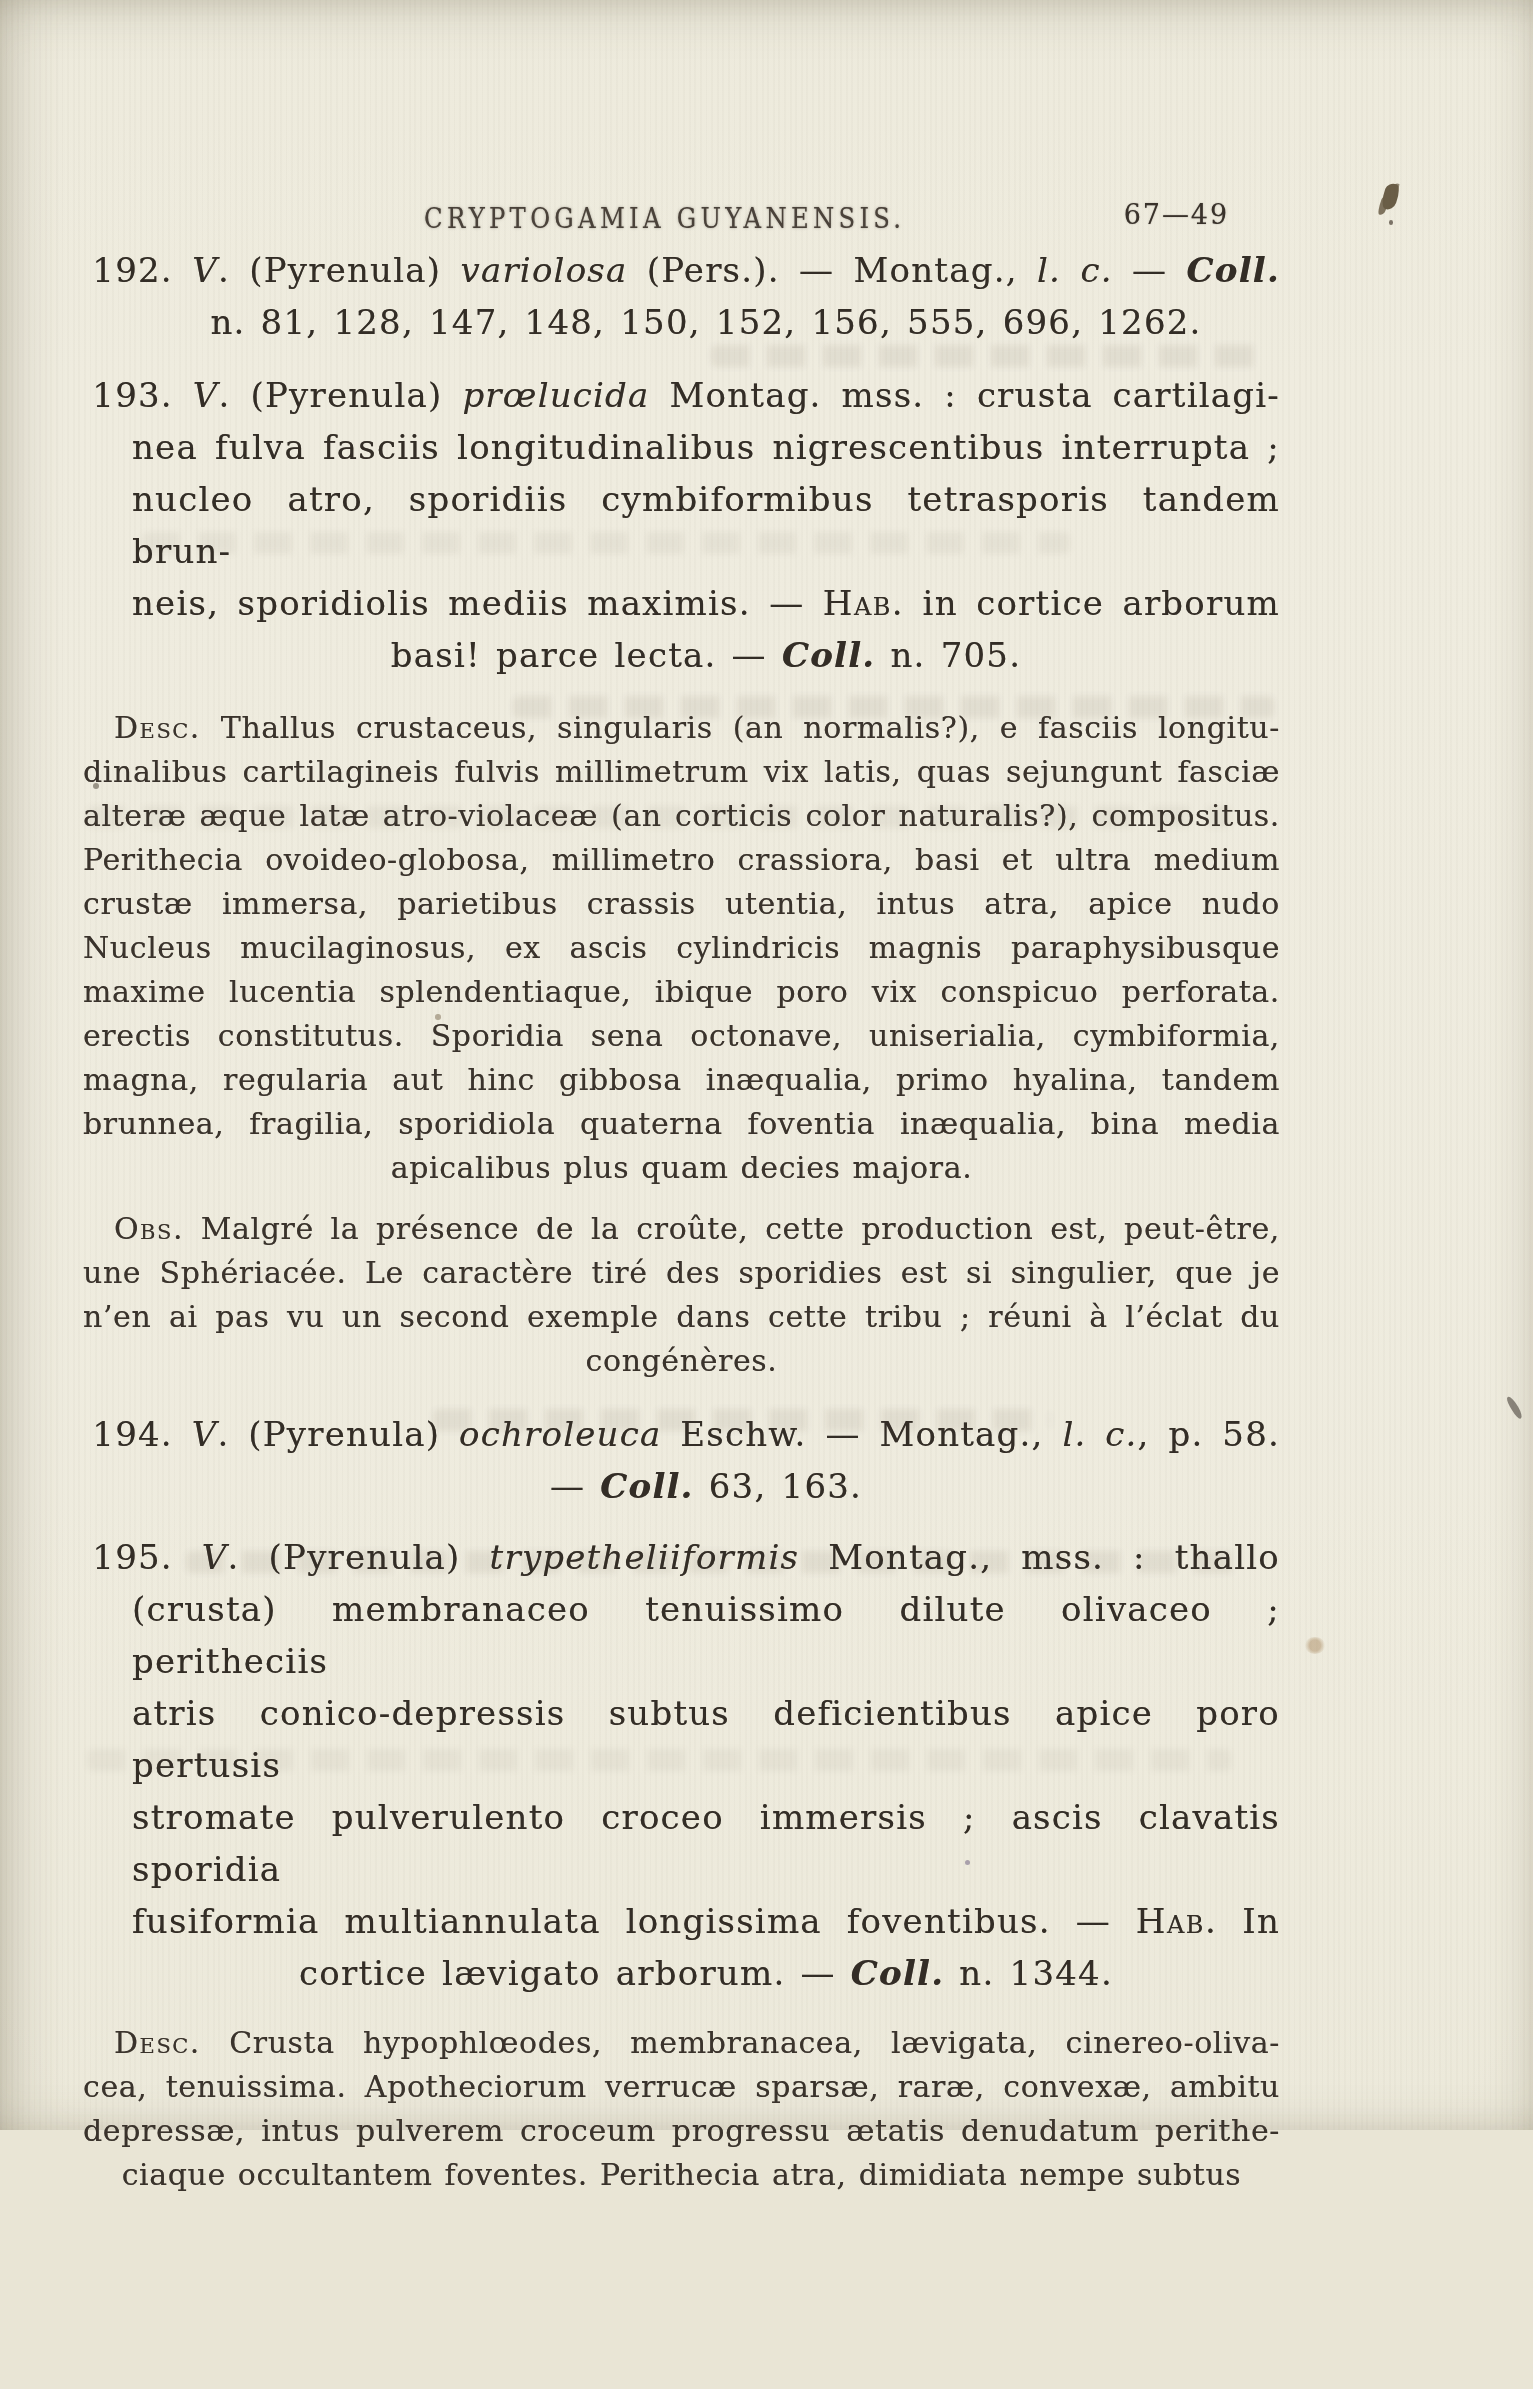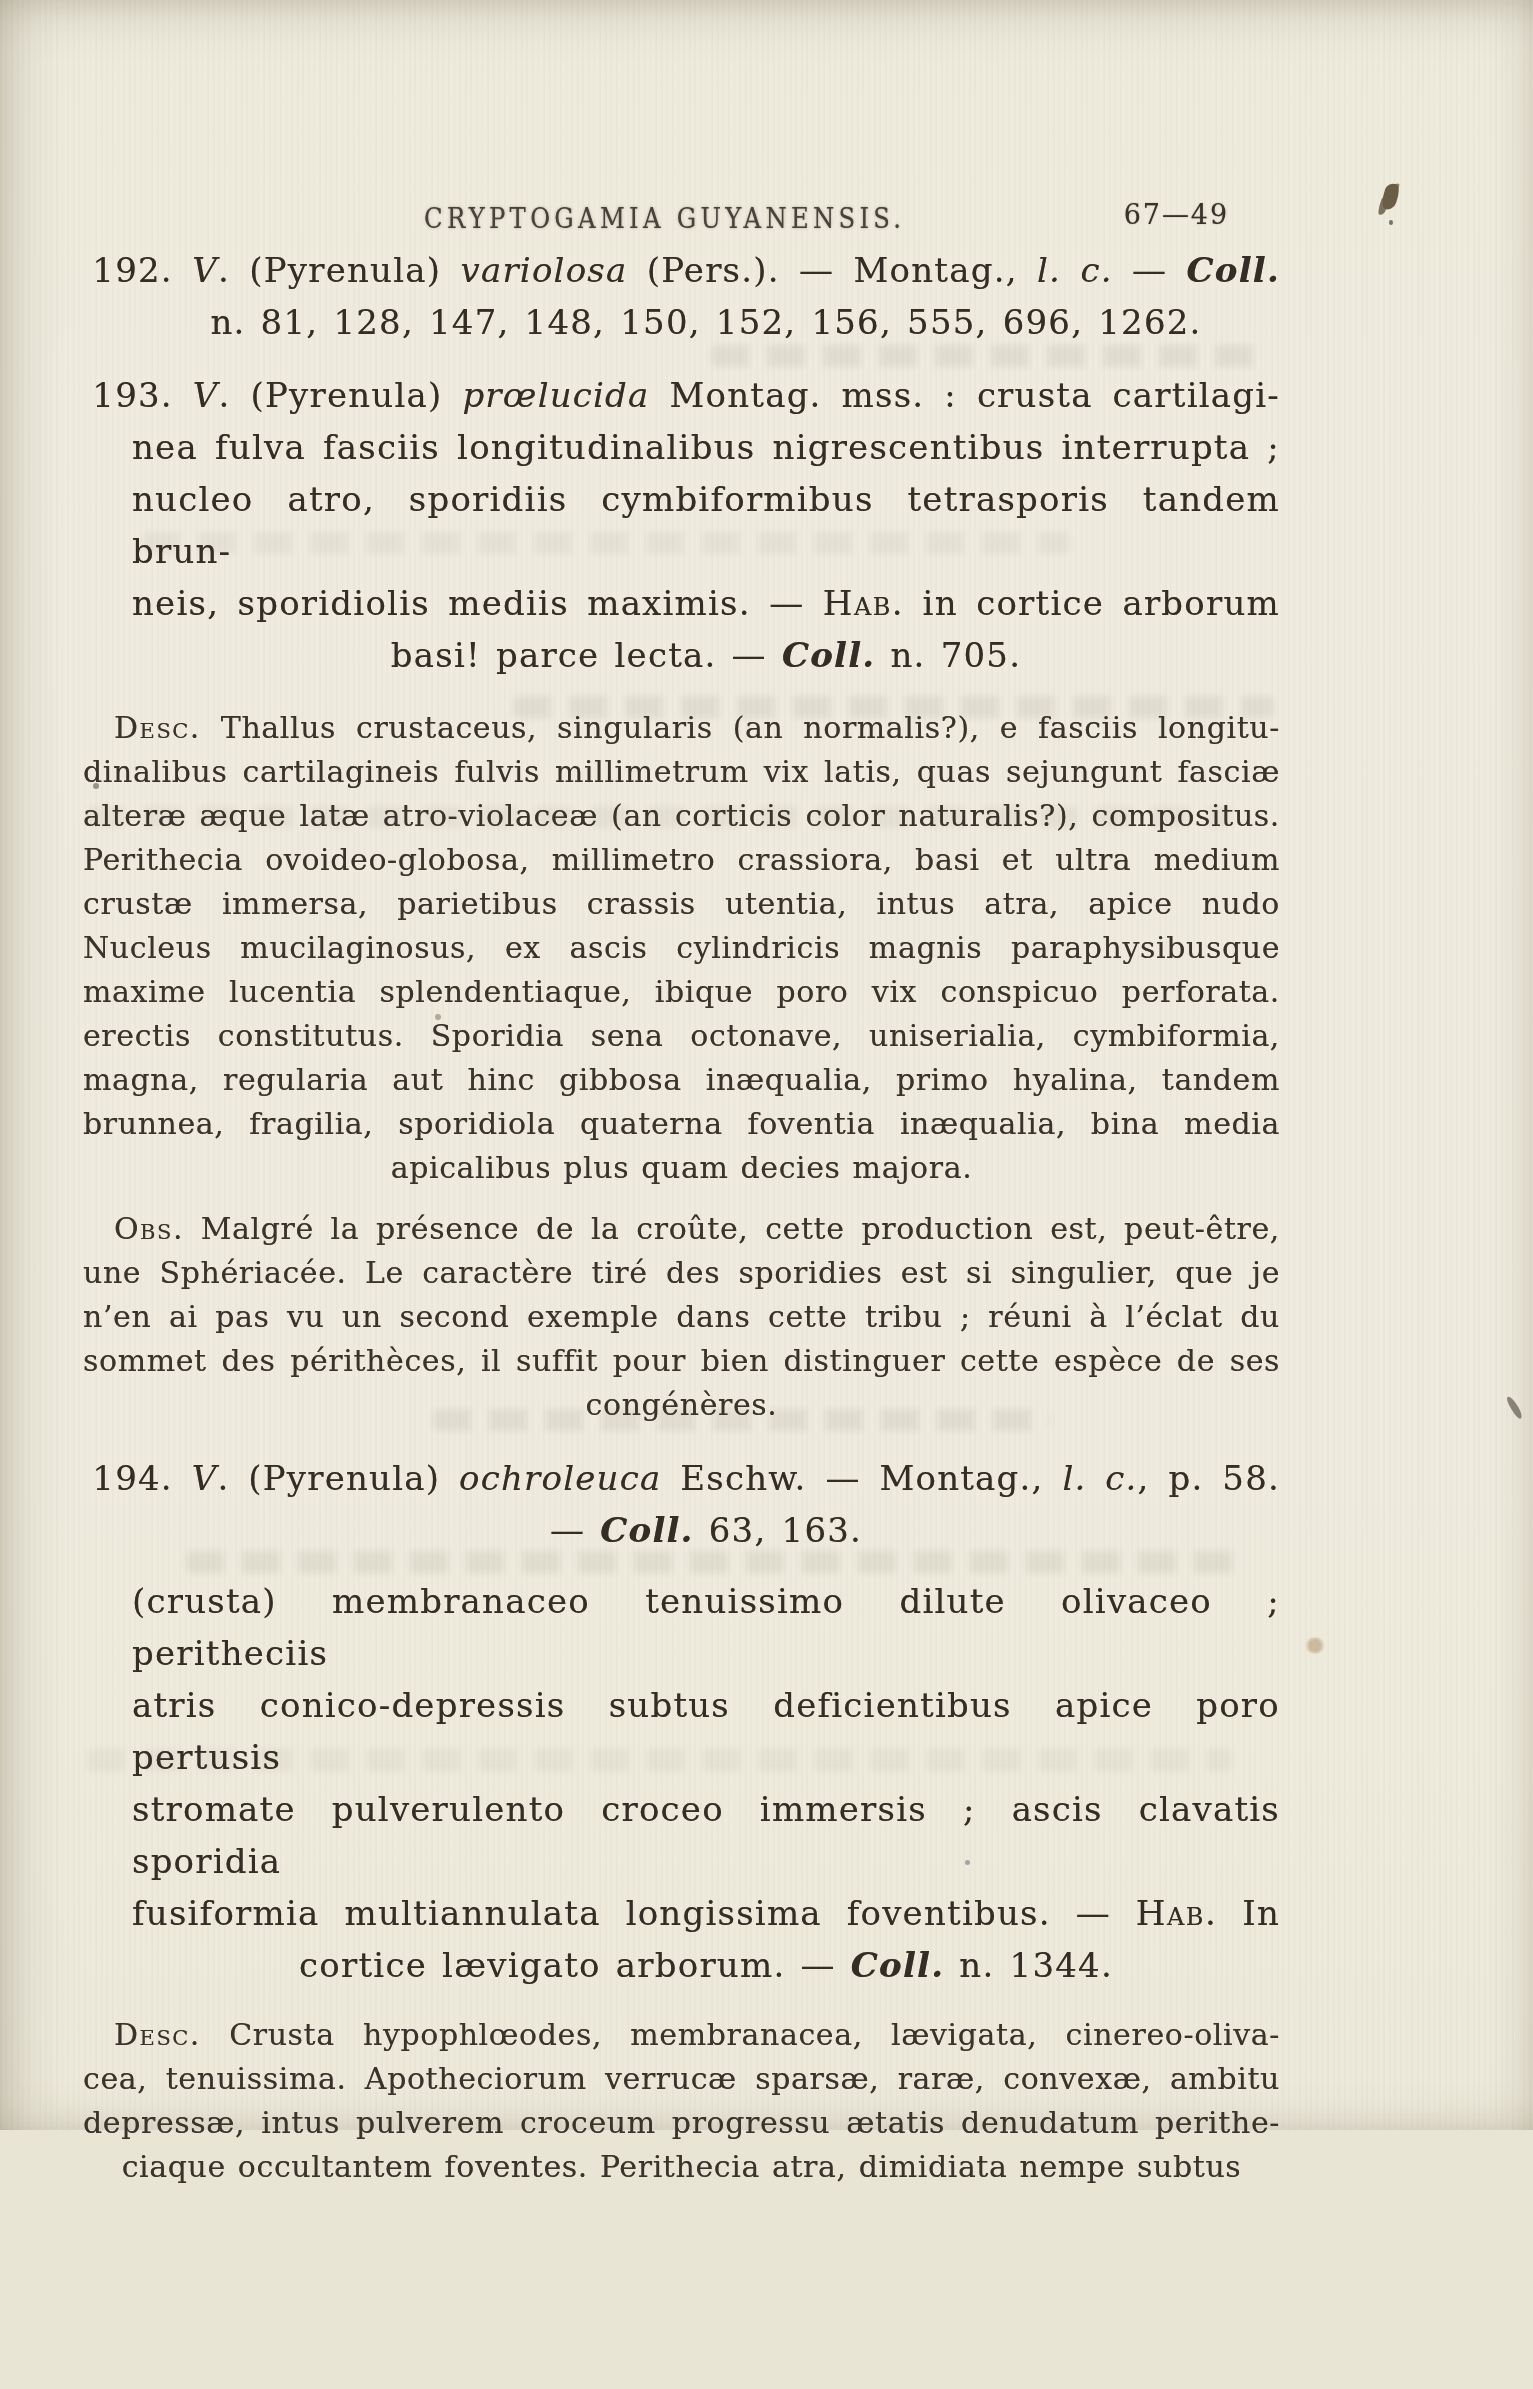--- a/index.html
+++ b/index.html
@@ -167,28 +167,28 @@
           <div class="tl just ind-cont" data-name="text-line"><span class="seg-rm">maxime lucentia splendentiaque, ibique poro vix conspicuo perforata.</span></div>
           <div class="tl just ind-cont" data-name="text-line"><span class="seg-rm">erectis constitutus. Sporidia sena octonave, uniserialia, cymbiformia,</span></div>
           <div class="tl just ind-cont" data-name="text-line"><span class="seg-rm">magna, regularia aut hinc gibbosa inæqualia, primo hyalina, tandem</span></div>
           <div class="tl just ind-cont" data-name="text-line"><span class="seg-rm">brunnea, fragilia, sporidiola quaterna foventia inæqualia, bina media</span></div>
           <div class="tl ind-cont" data-name="text-line"><span class="seg-rm">apicalibus plus quam decies majora.</span></div>
         </div>
         <div class="block desc" data-name="obs-193">
           <div class="tl just ind-first" data-name="text-line"><span class="seg-sc">Obs.</span><span class="seg-rm"> Malgré la présence de la croûte, cette production est, peut-être,</span></div>
           <div class="tl just ind-cont" data-name="text-line"><span class="seg-rm">une Sphériacée. Le caractère tiré des sporidies est si singulier, que je</span></div>
           <div class="tl just ind-cont" data-name="text-line"><span class="seg-rm">n’en ai pas vu un second exemple dans cette tribu ; réuni à l’éclat du</span></div>
-          <div class="tl just ind-cont" data-name="text-line"><span class="seg-rm">sommet des périthèces, il suffit pour bien distinguer cette espèce de ses</span></div>
           <div class="tl ind-cont" data-name="text-line"><span class="seg-rm">congénères.</span></div>
         </div>
         <div class="block entry" data-name="entry-194">
           <div class="tl just ind-first" data-name="text-line"><span class="seg-rm">194. </span><span class="seg-it">V</span><span class="seg-rm">. (Pyrenula) </span><span class="seg-it">ochroleuca</span><span class="seg-rm"> Eschw. — Montag., </span><span class="seg-it">l. c.</span><span class="seg-rm">, p. 58.</span></div>
           <div class="tl ind-cont" data-name="text-line"><span class="seg-rm">— </span><span class="seg-itb">Coll.</span><span class="seg-rm"> 63, 163.</span></div>
         </div>
         <div class="block entry" data-name="entry-195">
+          <div class="tl just ind-first" data-name="text-line"><span class="seg-rm">195. </span><span class="seg-it">V</span><span class="seg-rm">. (Pyrenula) </span><span class="seg-it">trypetheliiformis</span><span class="seg-rm"> Montag., mss. : thallo</span></div>
           <div class="tl just ind-cont" data-name="text-line"><span class="seg-rm">(crusta) membranaceo tenuissimo dilute olivaceo ; peritheciis</span></div>
           <div class="tl just ind-cont" data-name="text-line"><span class="seg-rm">atris conico-depressis subtus deficientibus apice poro pertusis</span></div>
           <div class="tl just ind-cont" data-name="text-line"><span class="seg-rm">stromate pulverulento croceo immersis ; ascis clavatis sporidia</span></div>
           <div class="tl just ind-cont" data-name="text-line"><span class="seg-rm">fusiformia multiannulata longissima foventibus. — </span><span class="seg-sc">Hab.</span><span class="seg-rm"> In</span></div>
           <div class="tl ind-cont" data-name="text-line"><span class="seg-rm">cortice lævigato arborum. — </span><span class="seg-itb">Coll.</span><span class="seg-rm"> n. 1344.</span></div>
         </div>
         <div class="block desc" data-name="desc-195">
           <div class="tl just ind-first" data-name="text-line"><span class="seg-sc">Desc.</span><span class="seg-rm"> Crusta hypophlœodes, membranacea, lævigata, cinereo-oliva-</span></div>
           <div class="tl just ind-cont" data-name="text-line"><span class="seg-rm">cea, tenuissima. Apotheciorum verrucæ sparsæ, raræ, convexæ, ambitu</span></div>
           <div class="tl just ind-cont" data-name="text-line"><span class="seg-rm">depressæ, intus pulverem croceum progressu ætatis denudatum perithe-</span></div>

